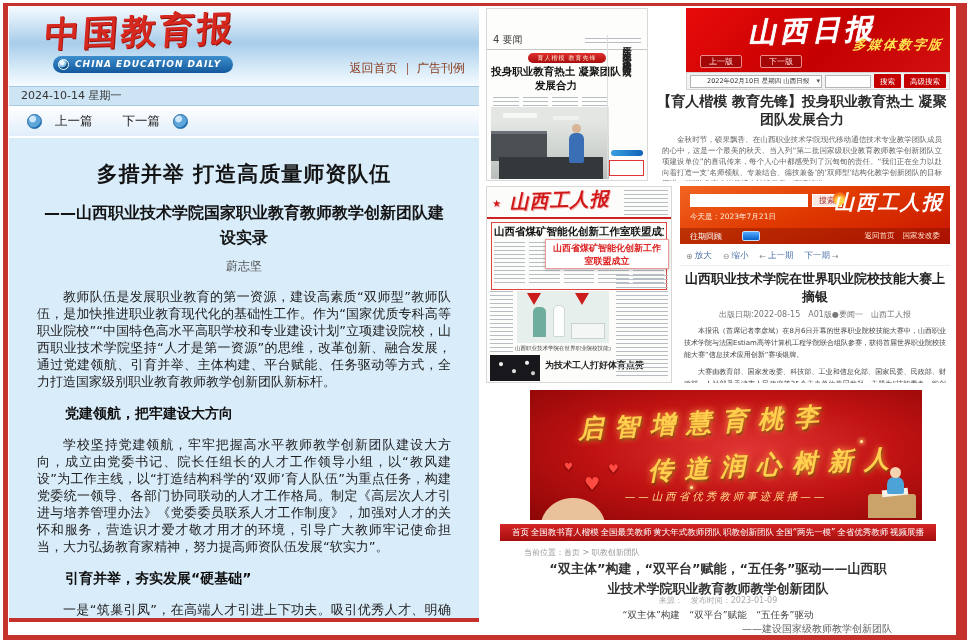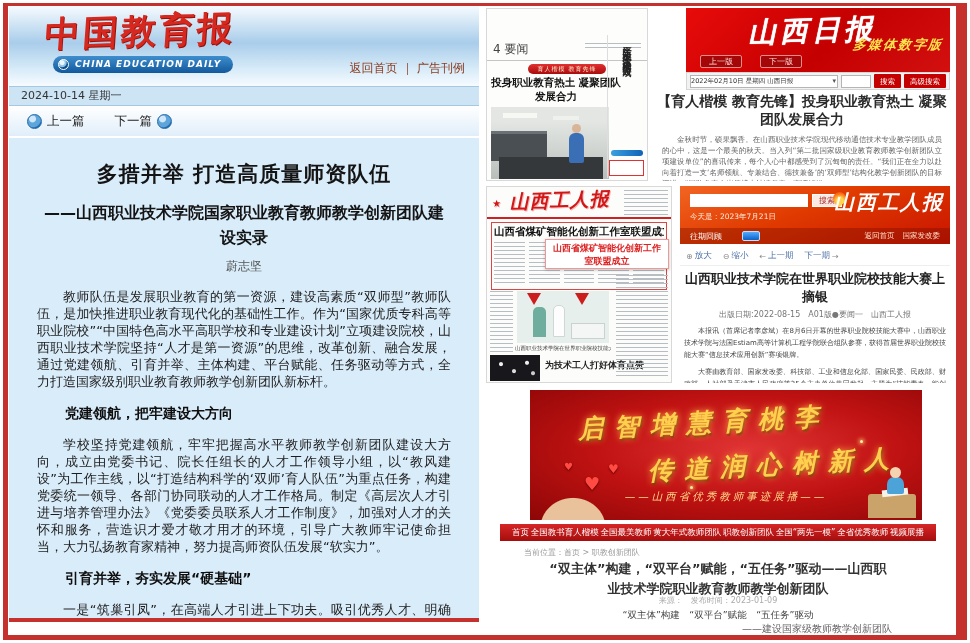--- a/index.html
+++ b/index.html
@@ -23,21 +23,21 @@
                  border-radius:9px; white-space:nowrap; }
   .globe-mini { position:absolute; left:5px; top:3px; width:11px; height:11px; border-radius:50%;
                 background:radial-gradient(circle at 35% 30%,#eaf6ff 0 2px,#8fc3e8 3px 4px,#0d4f8c 5px);
                 border:1px solid #fff; }
   .cedu-links { position:absolute; right:14px; top:54px; font-size:12px; color:#8a3c1f; }
   .cedu-link { color:#8a3c1f; text-decoration:none; cursor:pointer; }
   .cedu-datebar { height:20px; line-height:18px; background:#cde4f5; border-top:1px solid #a6c9e3;
                   border-bottom:1px solid #a6c9e3; font-size:11px; color:#333; padding-left:12px; }
   .cedu-nav { height:30px; background:linear-gradient(180deg,#ffffff,#e0eefa);
               display:flex; align-items:center; gap:30px; padding-left:18px; font-size:12.5px; color:#222; }
-  .cedu-nav-item { display:inline-flex; align-items:center; gap:5px; cursor:pointer; }
+  .cedu-nav-item { display:inline-flex; align-items:center; gap:13px; cursor:pointer; }
   .globe-btn { width:15px; height:15px; border-radius:50%; border:1px solid #1f66a8;
                background:radial-gradient(circle at 35% 30%,#cfe7fa 0 3px,#5ea6da 4px 8px,#1f6db3 9px); }
   .cedu-body { position:absolute; left:0; right:0; top:132px; bottom:0; background:#d9ecfa;
                padding:22px 28px 0; overflow:hidden; }
   .art-title { text-align:center; font-size:21px; font-weight:bold; color:#141414; letter-spacing:1px; }
   .art-subtitle { text-align:center; font-size:16px; font-weight:bold; color:#141414;
                   margin-top:13px; line-height:1.55; }
   .art-author { text-align:center; font-size:12px; color:#555; margin-top:7px; }
   .art-p { font-size:13px; line-height:17px; color:#1d1d1d; text-indent:2em; margin-top:13px;
            text-align:justify; }
@@ -48,21 +48,21 @@
   .cols { display:flex; gap:4px; }
   .cols > div { flex:1; }
 
   
   .pA-paper { position:absolute; left:486px; top:8px; width:162px; height:173px; background:#fdfdfb;
               border:1px solid #d8d8d8; overflow:hidden; }
   .pA-corner { position:absolute; left:488px; top:10px; width:200px; height:19px; background:#ce1111;
                color:#fff; font-size:9px; line-height:19px; padding-left:9px; z-index:8; }
   .pA-toprow { margin-top:24px; display:flex; justify-content:space-between; align-items:center;
                padding:0 6px 2px; border-bottom:1px solid #c5c5c5; }
-  .pA-pageno { font-size:12px; color:#444;margin-top:8px; }
+  .pA-pageno { font-size:10px; color:#444; }
   .pA-topline { width:56px; height:5px; }
   .pA-ribbon { width:78px; height:10px; margin:3px auto 2px; border-radius:5px;
                background:linear-gradient(180deg,#e23030,#a80c0c); color:#ffecd0; font-size:6px;
                line-height:10px; text-align:center; letter-spacing:1px; }
   .pA-headline { font-size:10.5px; font-weight:bold; color:#111; text-align:center; padding:0 26px 0 4px; }
   .pA-cols { padding:4px 40px 0 6px; height:36px; }
   .pA-photo { position:absolute; left:4px; top:98px; width:118px; height:72px; overflow:hidden;
               background:linear-gradient(180deg,#e3e6e2 0 20%,#cfd4d0 60%,#b8bdb9 100%); }
   .pA-light { position:absolute; left:12px; top:6px; width:34px; height:5px; background:#f6f8f4; }
   .pA-light2 { position:absolute; left:62px; top:9px; width:26px; height:4px; background:#eef1ec; }
@@ -85,22 +85,22 @@
   .sxd-logo { position:absolute; left:62px; top:4px; font-size:28px; font-weight:900; color:#fff;
               font-style:italic; letter-spacing:4px; transform:rotate(-2deg);
               text-shadow:0 0 1px #fff; }
   .sxd-edition { position:absolute; right:7px; top:28px; color:#ffe34d; font-size:13px; font-weight:bold;
                  font-style:italic; letter-spacing:2px; transform:skewX(-8deg); }
   .sxd-btn { position:absolute; top:47px; height:13px; line-height:11px; background:#a30707;
              border:1px solid #f08a8a; color:#ffd6d6; font-size:8px; padding:0 8px; border-radius:2px;
              cursor:pointer; }
   .pA-toolbar { position:absolute; left:686px; top:72px; width:264px; height:18px; background:#f2f2f2;
                 border:1px solid #d5d5d5; display:flex; align-items:center; gap:3px; padding:0 3px; }
-  .sxd-select { width:148px; height:13px; background:#fff; border:1px solid #b5b5b5; font-size:6.5px;
-                color:#333; line-height:11px; padding:0 0; position:relative; white-space:nowrap;
+  .sxd-select { width:132px; height:13px; background:#fff; border:1px solid #b5b5b5; font-size:6.5px;
+                color:#333; line-height:11px; padding:0 16px; position:relative; white-space:nowrap;
                 overflow:hidden; cursor:pointer; }
   .sxd-caret { position:absolute; right:1px; top:0; font-size:7px; color:#555; }
   .sxd-input { flex:1; height:13px; background:#fff; border:1px solid #b5b5b5; min-width:20px; }
   .sxd-redbtn { height:14px; line-height:13px; background:#c40000; color:#fff; font-size:7.5px;
                 padding:0 6px; border:none; border-radius:1px; white-space:nowrap; cursor:pointer; }
   .pA-article { position:absolute; left:654px; top:92px; width:296px; height:89px; overflow:hidden; }
   .pA-title { font-family:"DejaVu Serif",serif; font-size:14px; font-weight:bold; color:#2b2b2b;
               text-align:center; line-height:1.3; }
   .pA-body { font-size:7.5px; color:#666; line-height:11px; text-align:justify; text-indent:2em;
              margin-top:6px; padding:0 8px; }

